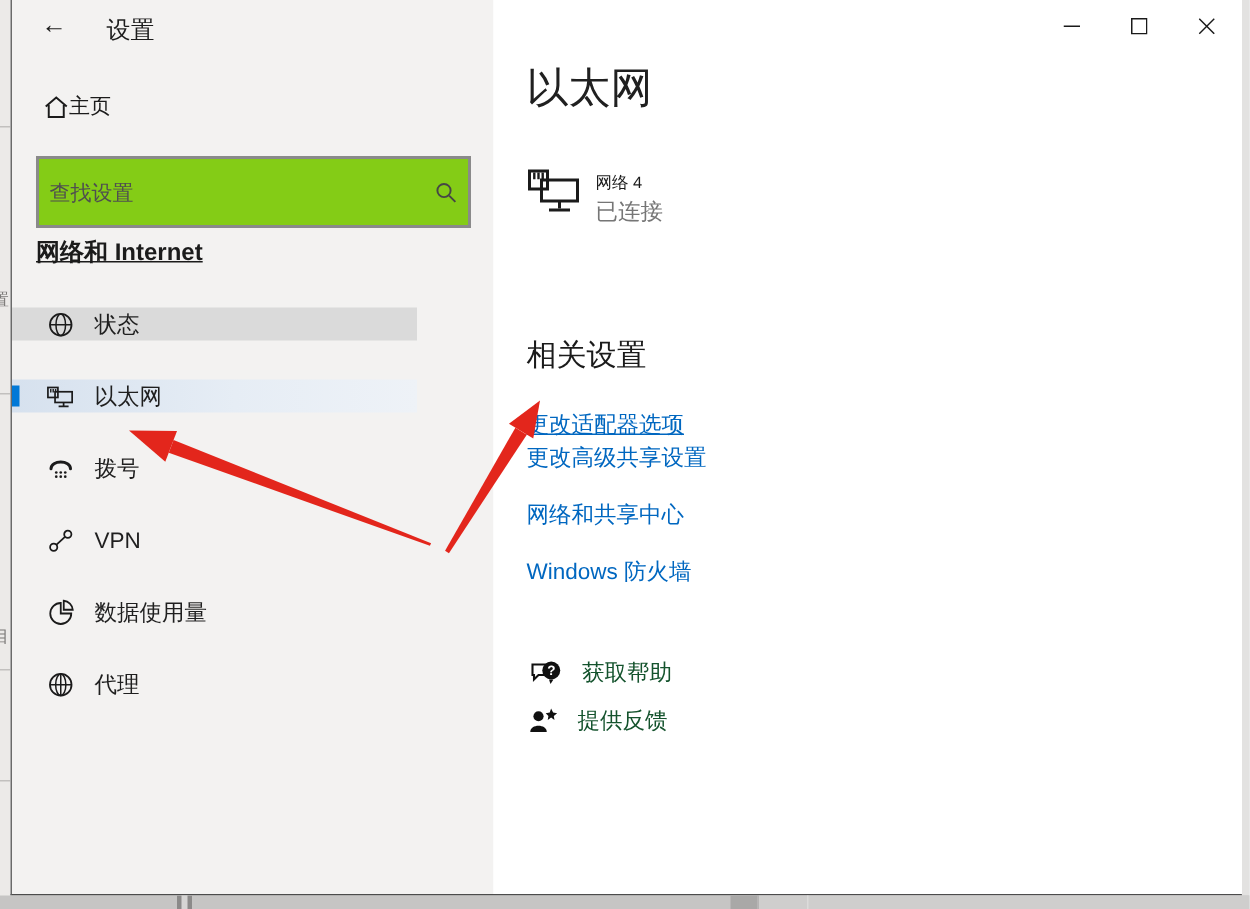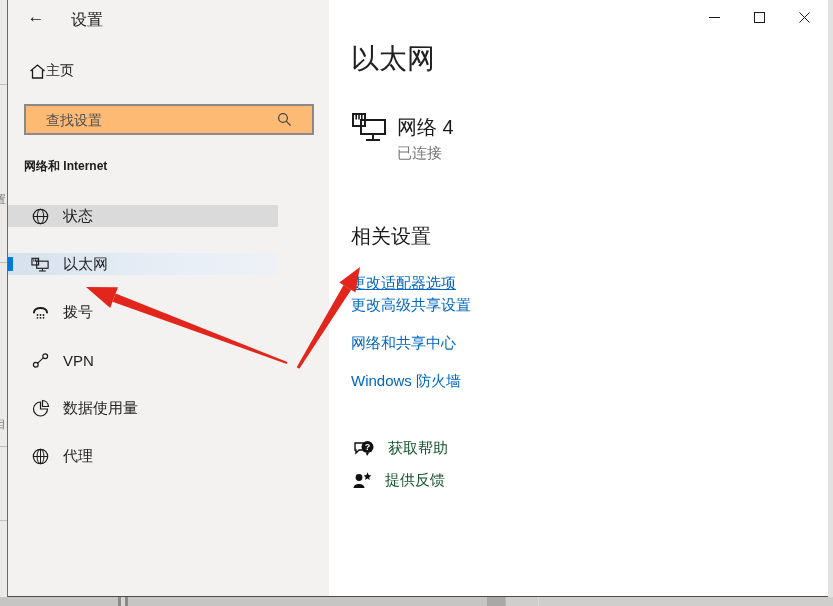--- a/index.html
+++ b/index.html
@@ -31,38 +31,38 @@
     background:#fff;
   }
   .sidebar { position:absolute; left:0; top:0; width:321px; height:100%; background:#f3f2f1; }
   .main-pane { position:absolute; left:321px; top:0; width:499px; height:100%; background:#ffffff; }
 
   
   .back-btn { position:absolute; left:15px; top:5px; width:26px; height:24px; border:none; background:transparent; font-size:17px; color:#1b1b1b; cursor:pointer; line-height:24px; text-align:center; }
   .app-title { position:absolute; left:63px; top:10px; font-size:16px; color:#1b1b1b; }
   .home-row { position:absolute; left:21px; top:62px; display:flex; align-items:center; cursor:pointer; }
   .home-row .lbl { font-size:14px; }
-  .search-box { position:absolute; left:16px; top:104px; width:290px; height:31px; background:#fdba74; border:2px solid #8a8a8a; display:flex; align-items:center; padding:0 20px; }
+  .search-box { position:absolute; left:16px; top:104px; width:290px; height:48px; background:#84cc16; border:2px solid #8a8a8a; display:flex; align-items:center; padding:0 7px; }
   .search-box input { flex:1; border:none; outline:none; background:transparent; font-size:14px; color:#333; font-family:inherit; }
   .search-box input::placeholder { color:#4f4f4f; opacity:1; }
-  .section-header { position:absolute; left:16px; top:158px; font-size:12px; font-weight:bold; }
+  .section-header { position:absolute; left:16px; top:158px; font-size:16px; font-weight:bold;text-decoration:underline; }
 
   .nav-item { position:absolute; left:0; width:270px; height:22px; display:flex; align-items:center; cursor:pointer; }
   .nav-item .nav-icon { margin-left:23px; width:19px; height:19px; display:flex; align-items:center; justify-content:center; }
   .nav-item .nav-label { margin-left:13px; font-size:15px; color:#1f1f1f; }
   .nav-item.hovered { background:#dadada; }
   .nav-item.selected { background:linear-gradient(90deg,#d6e1ee 0%,#e6edf5 55%,#eef2f7 100%); }
   .accent-bar { position:absolute; left:0; top:4px; bottom:4px; width:5px; background:#0078d7; }
 
   
   .window-controls { position:absolute; top:0; right:1px; display:flex; }
   .ctrl-btn { width:45px; height:34px; border:none; background:transparent; display:flex; align-items:center; justify-content:center; cursor:pointer; }
   .page-title { position:absolute; left:22px; top:40px; font-size:28px; font-weight:300; color:#202020; }
   .connection { position:absolute; left:22px; top:112px; display:flex; align-items:flex-start; gap:9px; cursor:pointer; }
-  .connection .conn-name { font-size:20px; color:#1b1b1b; margin-top:2px; }
+  .connection .conn-name { font-size:11px; color:#1b1b1b; margin-top:2px; }
   .connection .conn-status { font-size:15px; color:#767676; margin-top:3px; }
   .related-heading { position:absolute; left:22px; top:223px; font-size:20px; font-weight:400; color:#1b1b1b; }
   a.settings-link { position:absolute; left:22px; font-size:15px; color:#0067c0; text-decoration:none; cursor:pointer; }
   a.settings-link.underlined { text-decoration:underline; }
   .help-row { position:absolute; left:24px; display:flex; align-items:center; gap:13px; cursor:pointer; }
   .help-row a { font-size:15px; color:#14532d; text-decoration:none; }
 
   .annotations { position:absolute; inset:0; z-index:50; pointer-events:none; }
   svg.icon { display:block; }
 </style>

